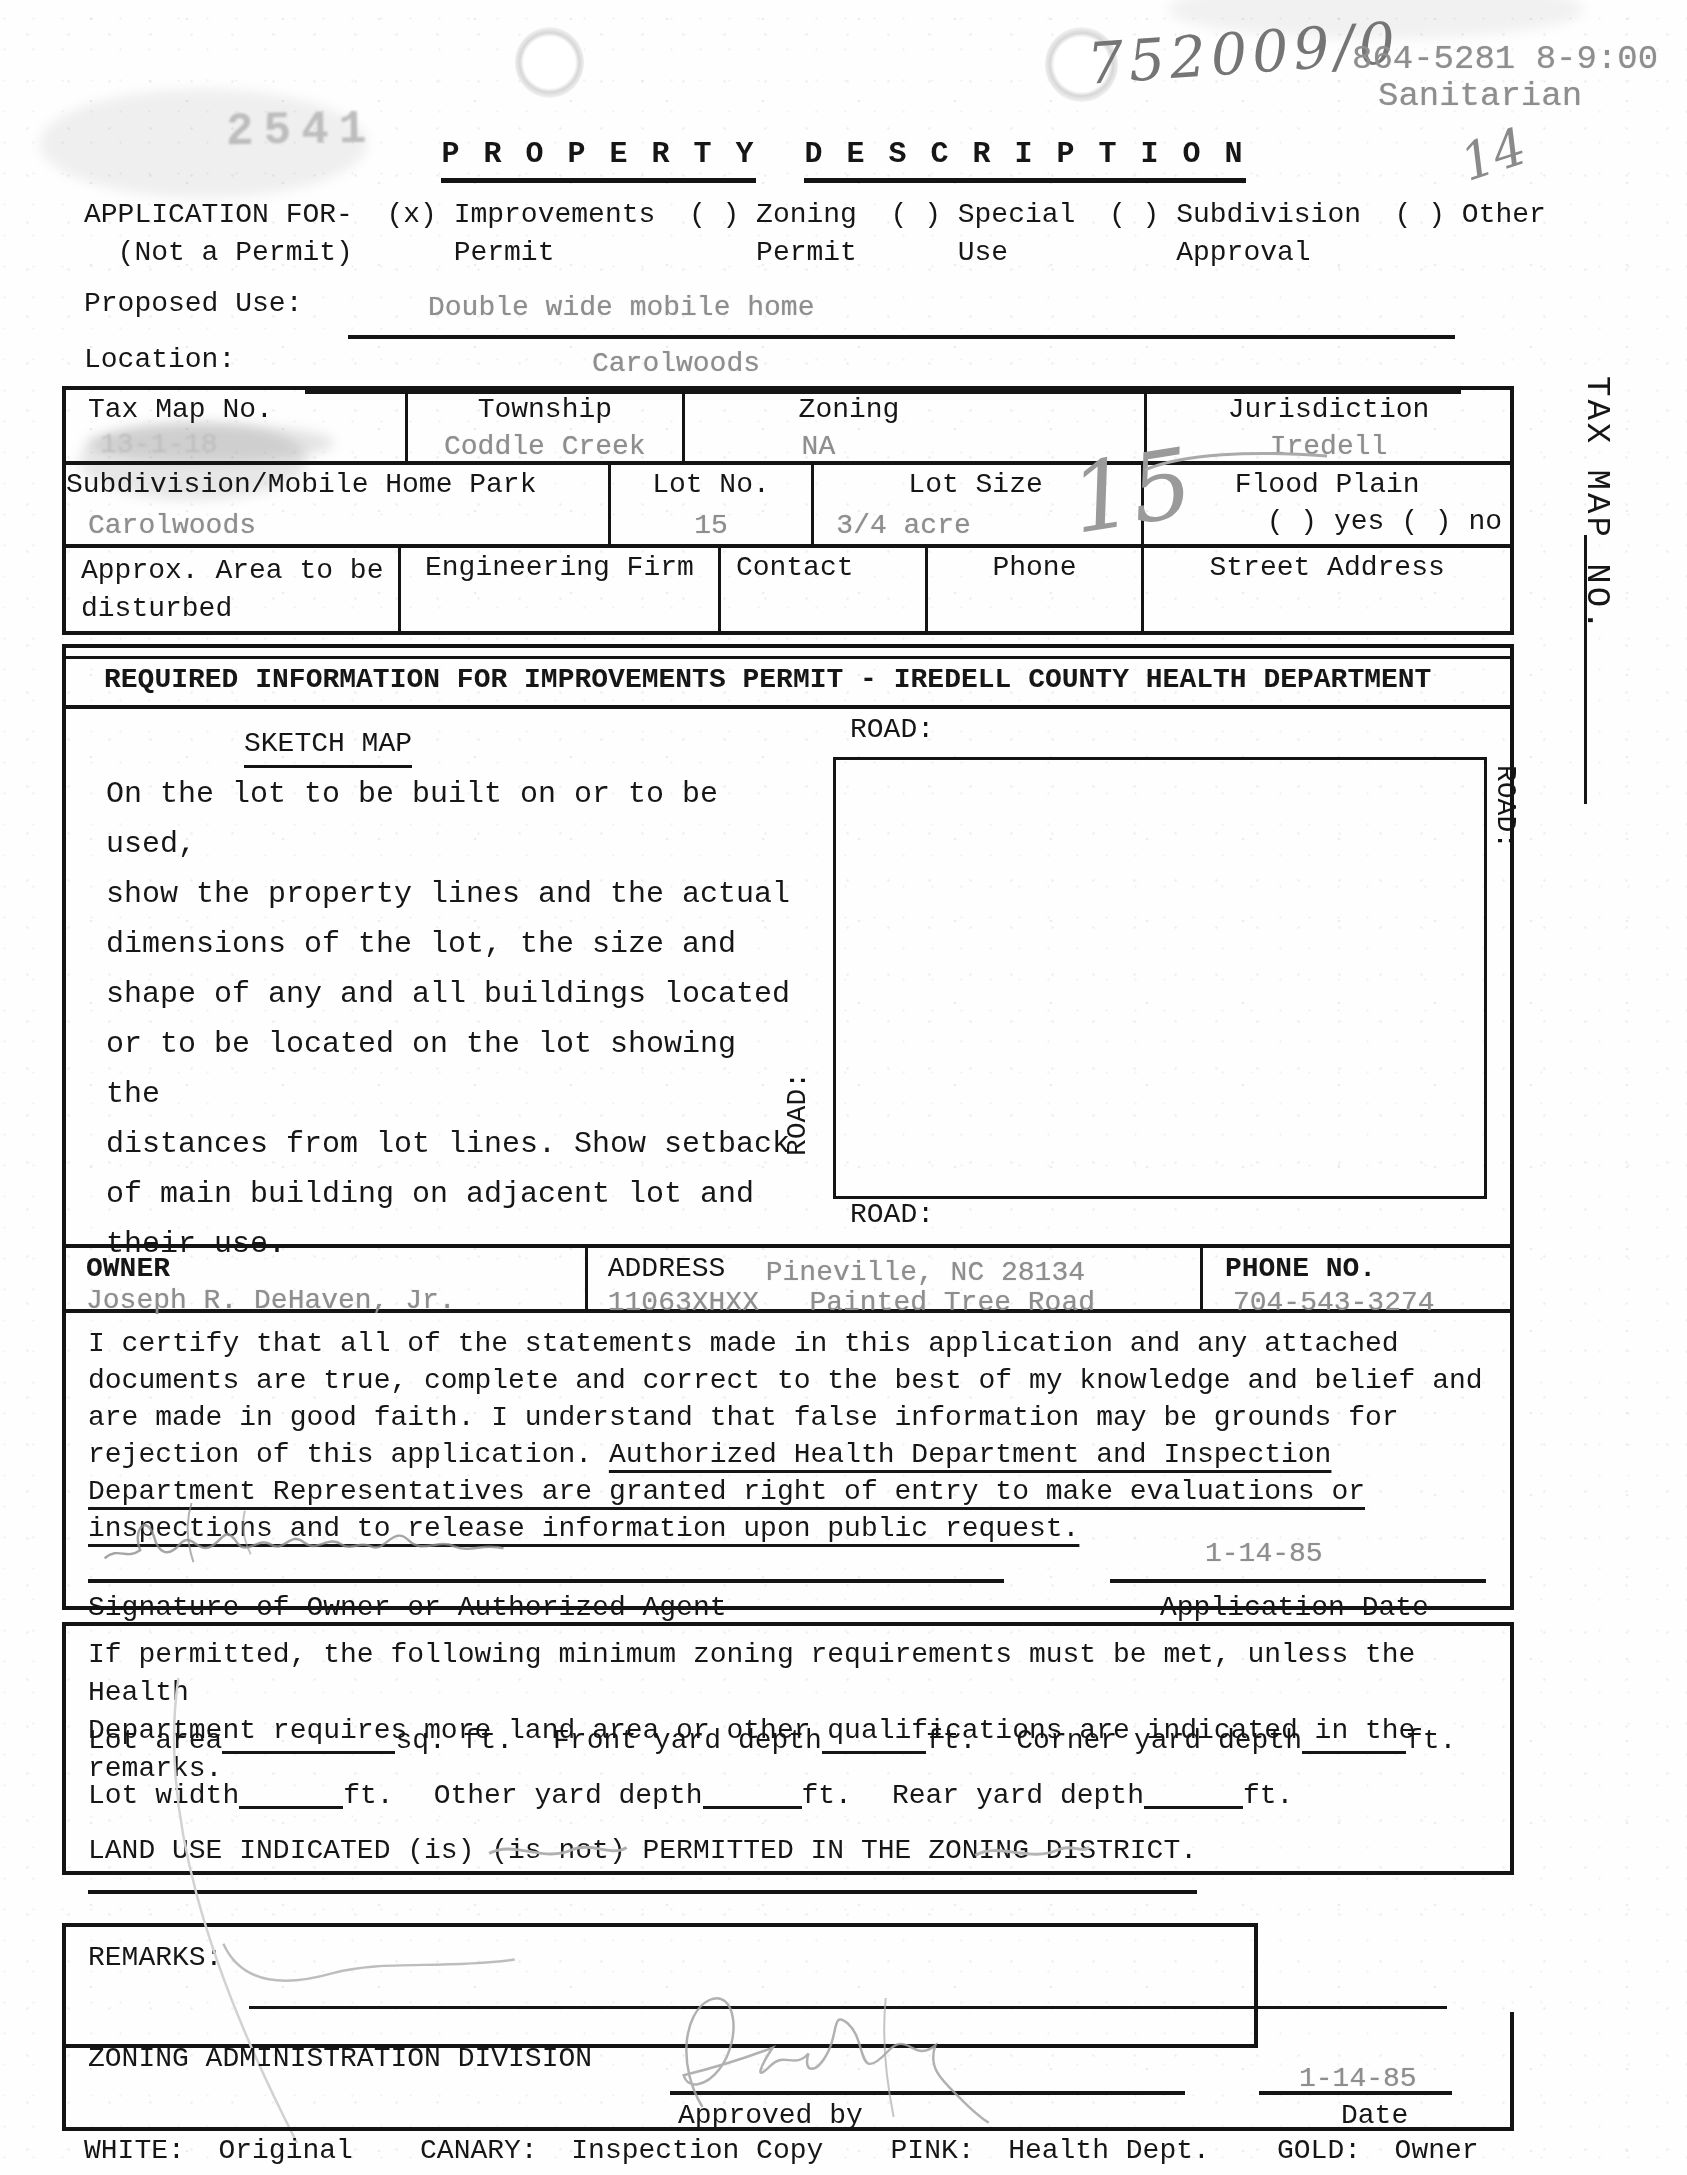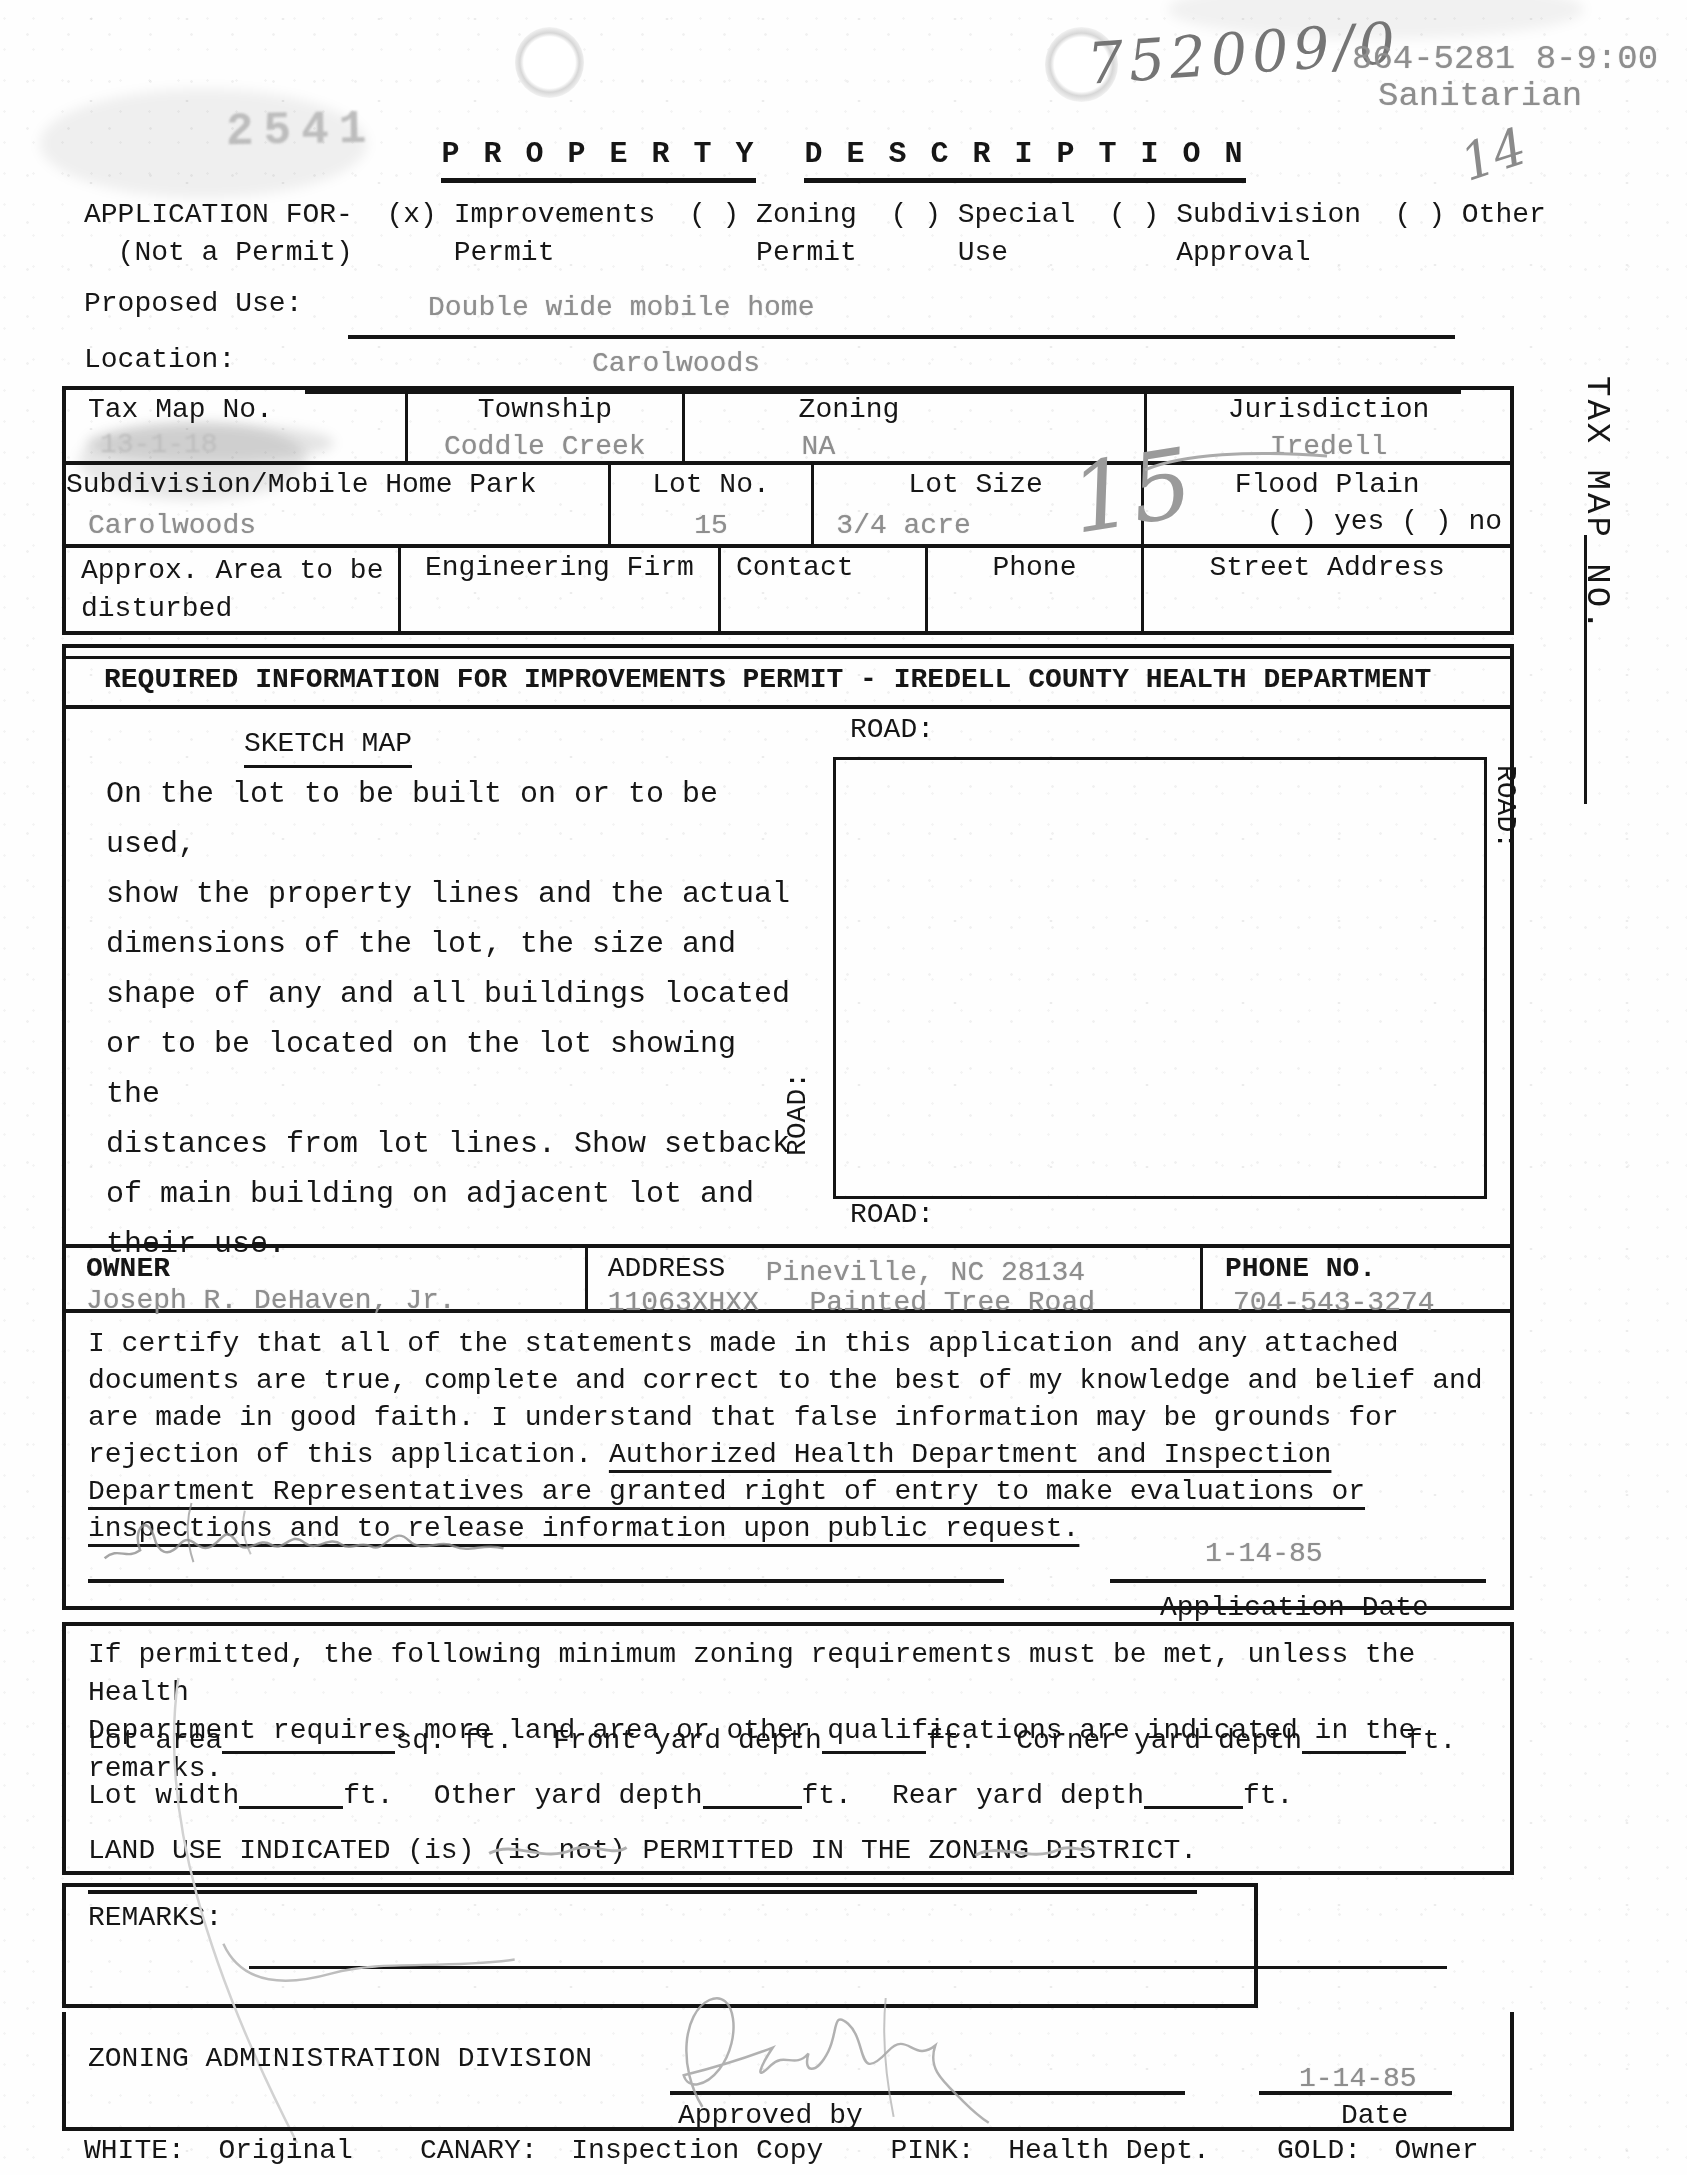--- a/index.html
+++ b/index.html
@@ -179,20 +179,21 @@
 
     <svg class="abs" style="left:30px;top:849px;" width="426" height="79" viewBox="0 0 430 80">
       <path d="M8 62 C 22 50, 30 64, 44 54 C 36 34, 50 16, 58 40 C 62 56, 72 62, 84 48 C 96 34, 102 58, 116 50 C 128 44, 130 28, 142 46 C 152 60, 164 40, 176 48 C 190 57, 196 34, 210 46 C 224 57, 234 38, 248 48 C 258 55, 266 44, 278 50 C 292 57, 300 28, 316 44 C 330 58, 346 42, 362 50 C 378 57, 392 46, 412 52" stroke="#8f8f8f" stroke-width="2.5" fill="none" opacity="0.8"></path>
       <path d="M96 6 C 90 26, 92 48, 98 66" stroke="#8f8f8f" stroke-width="2" fill="none" opacity="0.7"></path>
       <path d="M150 14 C 146 30, 150 46, 156 58" stroke="#9b9b9b" stroke-width="2" fill="none" opacity="0.6"></path>
     </svg>
 
     <div class="abs rule" style="left:22px;top:931px;width:916px;height:4px;"></div>
     <div class="abs t28 faded" style="left:1139px;top:889px;">1-14-85</div>
     <div class="abs rule" style="left:1044px;top:931px;width:376px;height:4px;"></div>
+    <div class="abs t28" style="left:22px;top:943px;">Signature of Owner or Authorized Agent</div>
     <div class="abs t28" style="left:1094px;top:943px;">Application Date</div>
   </div>
 
   <div class="abs box" style="left:62px;top:1622px;width:1452px;height:253px;">
     <div class="abs t28 preline" style="left:22px;top:10px;line-height:38px;">If permitted, the following minimum zoning requirements must be met, unless the Health
 Department requires more land area or other qualifications are indicated in the remarks.</div>
     <div class="abs t28" style="left:22px;top:95px;white-space:nowrap;">
       <span>Lot area</span><span class="blank" style="width:173px;"></span><span>sq. ft.</span><span class="gap"></span><span>Front yard depth</span><span class="blank" style="width:104px;"></span><span>ft.</span><span class="gap"></span><span>Corner yard depth</span><span class="blank" style="width:104px;"></span><span>ft.</span>
     </div>
     <div class="abs t28" style="left:22px;top:150px;white-space:nowrap;">
@@ -200,21 +201,21 @@
     </div>
     <div class="abs t28" style="left:22px;top:208px;border-bottom:4px solid #141414;padding-bottom:22px;white-space:nowrap;width:max-content;">
       <span>LAND USE INDICATED (is) </span><span>(is not)</span><span> PERMITTED IN THE ZONING DISTRICT.</span>
     </div>
     <svg class="abs" style="left:396px;top:194px;" width="673" height="55" viewBox="0 0 680 56">
       <path d="M25 34 C 50 20, 80 44, 110 30 C 130 22, 150 38, 165 28" stroke="#b0b0b0" stroke-width="3" fill="none"></path>
       <path d="M520 36 C 545 22, 575 44, 605 30 C 618 24, 628 34, 636 28" stroke="#b4b4b4" stroke-width="3" fill="none"></path>
     </svg>
   </div>
 
-  <div class="abs box" style="left:62px;top:1883px;width:1196px;height:125px;padding-left:25px;">
+  <div class="abs box" style="left:62px;top:1923px;width:1196px;height:125px;padding-left:25px;">
     <div class="abs t28" style="left:22px;top:14px;">REMARKS:</div>
     <div class="abs rule" style="left:183px;top:79px;width:1198px;height:3px;"></div>
   </div>
   <svg class="abs" style="left:213px;top:1926px;" width="317" height="79" viewBox="0 0 320 80">
     <path d="M10 18 C 28 58, 70 62, 120 48 C 170 34, 230 44, 305 34" stroke="#bdbdbd" stroke-width="2.5" fill="none"></path>
   </svg>
   <svg class="abs" style="left:119px;top:1673px;" width="277" height="475" viewBox="0 0 280 480">
     <path d="M60 5 C 40 140, 90 300, 180 475" stroke="#d2d2d2" stroke-width="2.5" fill="none"></path>
   </svg>
 

